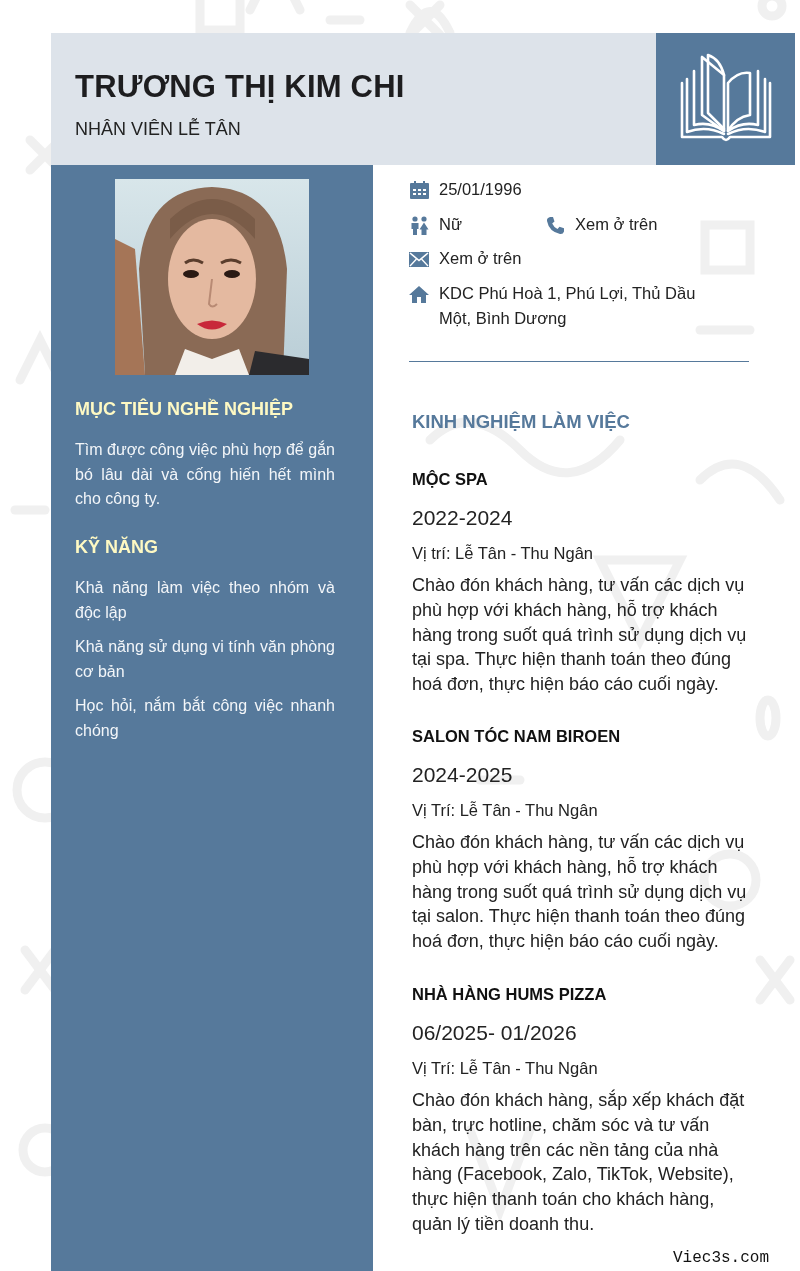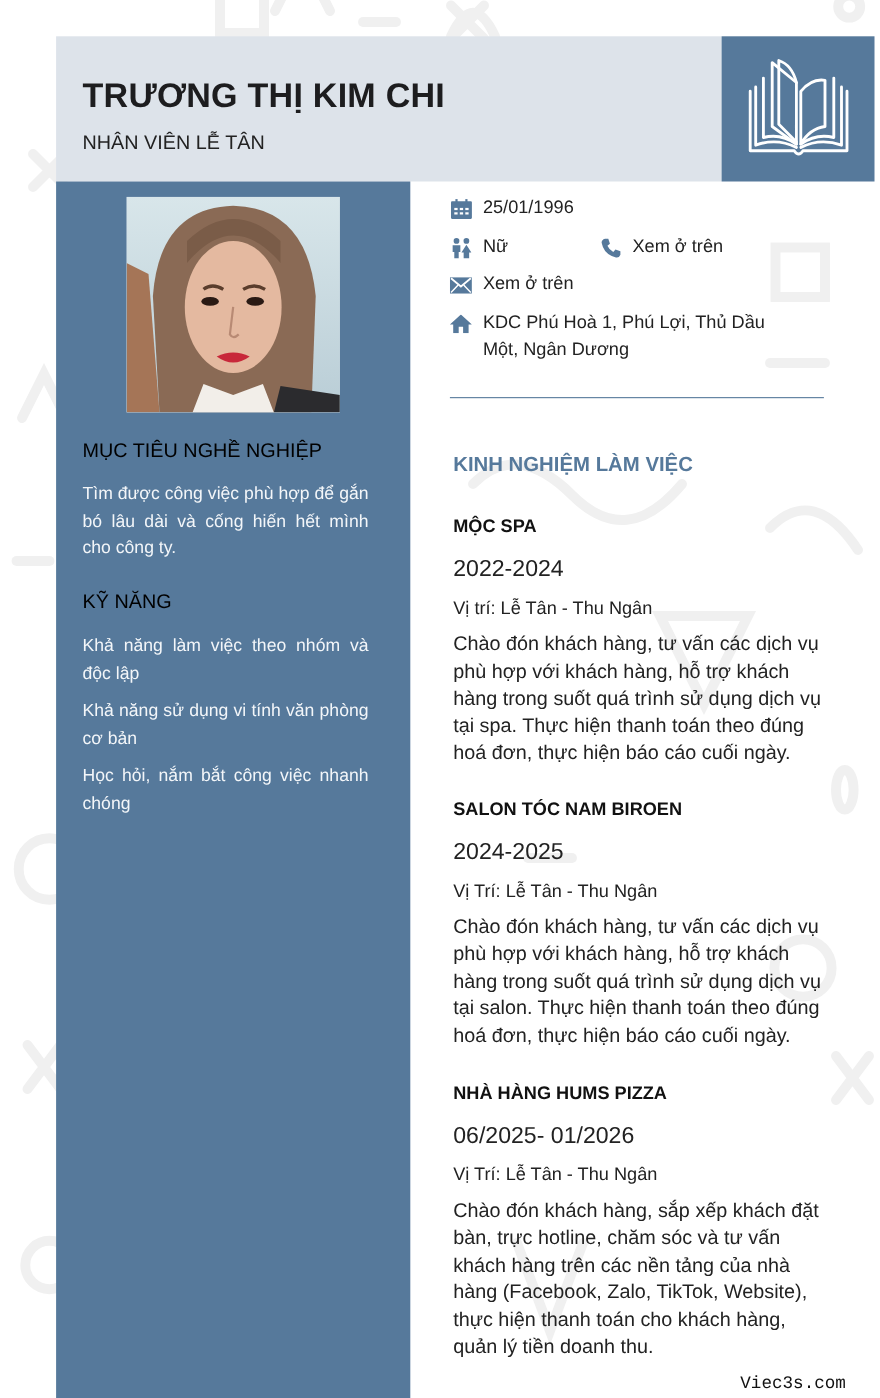--- a/index.html
+++ b/index.html
@@ -32,21 +32,21 @@
 
     .sidebar {
       position: absolute; left: 0; top: 132px; width: 322px; height: 1106px;
       background: #56799b; color: #fff;
     }
     .avatar {
       position: absolute; left: 64px; top: 14px; width: 194px; height: 196px;
       overflow: hidden; background: #c8d6df;
     }
     .side-section { position: absolute; left: 24px; width: 260px; }
-    .side-title { font-size: 18px; font-weight: 400; color: #000000; }
+    .side-title { font-size: 18px; font-weight: 700; color: #fef9c3; }
     .side-text {
       font-size: 16px; line-height: 24.5px; color: #f3f6f9; text-align: justify;
     }
     .skill { margin-top: 10px; }
 
     .main { position: absolute; left: 358px; top: 132px; width: 360px; }
     .info-row { position: absolute; display: flex; align-items: flex-start; font-size: 16.5px; color: #222; }
     .info-row .ic { width: 20px; height: 20px; margin-right: 10px; display: flex; align-items: center; justify-content: center; }
     .divider { position: absolute; left: 0; top: 196px; width: 340px; height: 1px; background: #56799b; }
 
@@ -203,21 +203,21 @@
       </span>
       <span>Xem ở trên</span>
     </div>
 
     <div class="info-row" style="left: 0; top: 119px; width: 300px;">
       <span class="ic" style="flex: 0 0 20px;">
         <svg width="20" height="17" viewBox="0 0 20 17" fill="#56799b">
             <path d="M10 0 L20 9 L17 9 L17 17 L12 17 L12 11 L8 11 L8 17 L3 17 L3 9 L0 9 Z"></path>
           </svg>
       </span>
-      <span style="line-height: 25px; margin-top: -3px;">KDC Phú Hoà 1, Phú Lợi, Thủ Dầu Một, Ngân Dương</span>
+      <span style="line-height: 25px; margin-top: -3px;">KDC Phú Hoà 1, Phú Lợi, Thủ Dầu Một, Bình Dương</span>
     </div>
 
     <div class="divider"></div>
 
     <div class="exp-title">KINH NGHIỆM LÀM VIỆC</div>
 
     <div class="job" style="top: 305px;">
       <div class="company">MỘC SPA</div>
       <div class="period">2022-2024</div>
       <div class="position">Vị trí: Lễ Tân - Thu Ngân</div>

